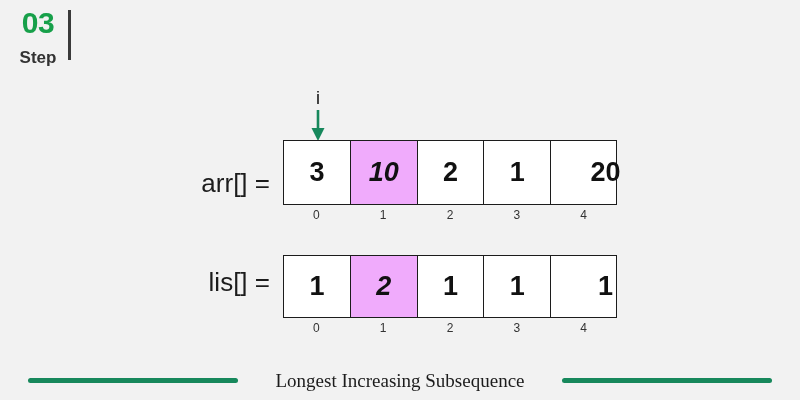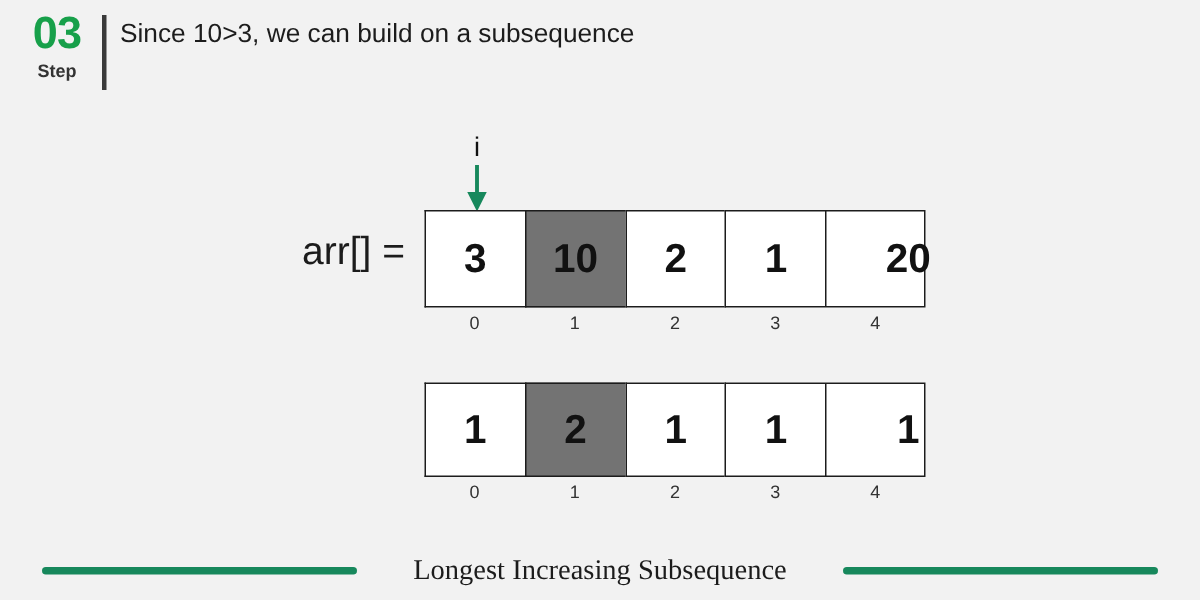--- a/index.html
+++ b/index.html
@@ -16,21 +16,21 @@
   
   .header{position:absolute;left:0;top:0;width:800px;height:76px;}
   .step-badge{
     position:absolute;left:10px;top:8px;width:56px;text-align:center;
   }
   .step-num{
     font-size:30px;font-weight:bold;color:#17a04a;line-height:30px;
     letter-spacing:-0.5px;
   }
   .step-word{
-    font-size:12px;font-weight:bold;color:#333;line-height:13px;margin-top:3px;
+    font-size:17px;font-weight:bold;color:#333;line-height:13px;margin-top:13px;
   }
   .header-divider{
     position:absolute;left:68px;top:10px;width:3px;height:50px;background:#3a3a3a;
   }
   .header-text{
     position:absolute;left:80px;top:11px;width:700px;
     font-size:17.5px;line-height:23px;color:#1c1c1c;
   }
   .header-text div{white-space:nowrap;}
   .row-label{
@@ -43,32 +43,32 @@
   .cell{
     width:66.8px;
     box-sizing:border-box;
     border:1.6px solid #1c1c1c;
     border-right-width:0;
     background:#ffffff;
     display:flex;align-items:center;justify-content:center;
     font-size:27px;font-weight:bold;color:#111;
   }
   .cell:last-child{border-right-width:1.6px;padding-left:44px;}
-  .cell.hl{background:#737373;}
+  .cell.hl{background:#f0abfc;font-style:italic;}
   .idx-row{position:absolute;display:flex;}
   .idx{
     width:66.8px;text-align:center;
     font-size:12px;color:#333;
   }
 
   
   #arr-cells{left:283px;top:140px;}
   #arr-cells .cell{height:65px;}
   #arr-idx{left:283px;top:208px;}
-  #arr-label{left:120px;top:152px;width:150px;}
+  #arr-label{left:120px;top:168px;width:150px;}
 
   
   #lis-cells{left:283px;top:255px;}
   #lis-cells .cell{height:63px;}
   #lis-idx{left:283px;top:321px;}
   #lis-label{left:120px;top:267px;width:150px;}
 
   
   .pointer{position:absolute;left:300px;top:88px;width:36px;height:54px;}
   .pointer-label{
@@ -96,21 +96,20 @@
 
 <div class="stage">
 
   <div class="header">
     <div class="step-badge">
       <div class="step-num">03</div>
       <div class="step-word">Step</div>
     </div>
     <div class="header-divider"></div>
     <div class="header-text">
-      <div>Since 10&gt;3, we can build on a subsequence</div>
     </div>
   </div>
 
   <div class="pointer">
     <div class="pointer-label">i</div>
     <div class="pointer-arrow">
       <svg width="36" height="32" viewBox="0 0 36 32" xmlns="http://www.w3.org/2000/svg">
         <line x1="18" y1="0" x2="18" y2="20" stroke="#17885c" stroke-width="2.6"></line>
         <polygon points="18,31 11.5,18 24.5,18" fill="#17885c"></polygon>
       </svg>
@@ -126,20 +125,21 @@
     <div class="cell">20</div>
   </div>
   <div class="idx-row" id="arr-idx">
     <div class="idx">0</div>
     <div class="idx">1</div>
     <div class="idx">2</div>
     <div class="idx">3</div>
     <div class="idx">4</div>
   </div>
 
+  <div class="row-label" id="lis-label">lis[] =</div>
   <div class="cells" id="lis-cells">
     <div class="cell">1</div>
     <div class="cell hl">2</div>
     <div class="cell">1</div>
     <div class="cell">1</div>
     <div class="cell">1</div>
   </div>
   <div class="idx-row" id="lis-idx">
     <div class="idx">0</div>
     <div class="idx">1</div>

